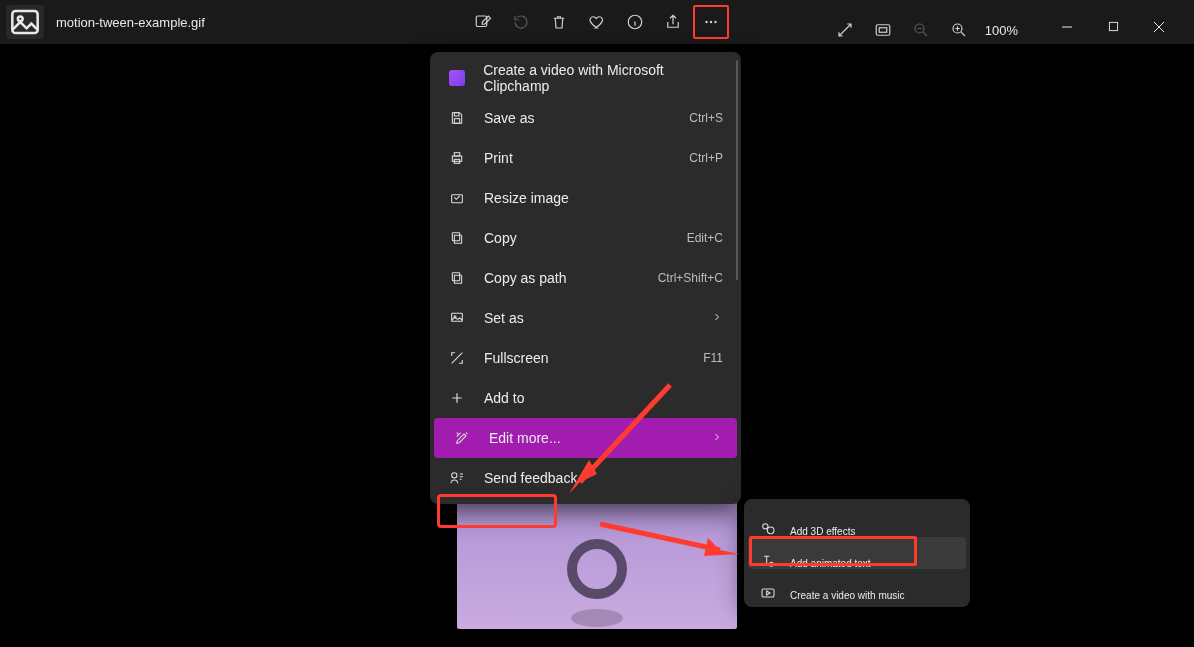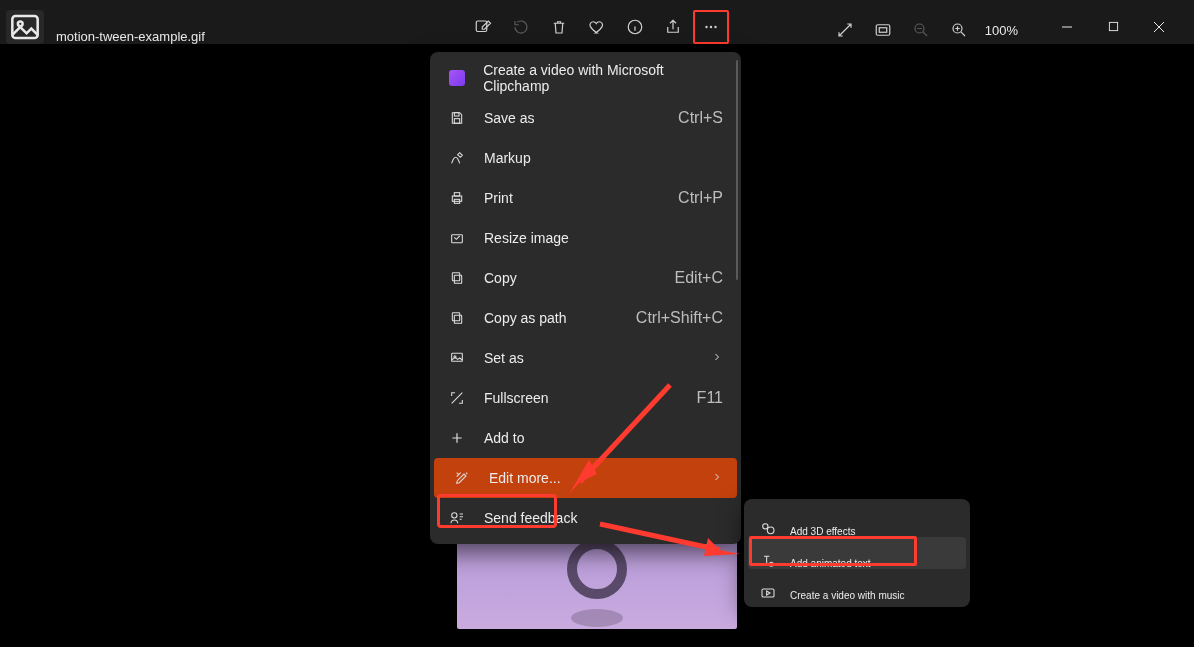--- a/index.html
+++ b/index.html
@@ -1,19 +1,19 @@
 <!DOCTYPE html>
 <html><head>
 <meta charset="utf-8">
 <style>
 * { margin: 0; padding: 0; box-sizing: border-box; font-family: "Segoe UI", sans-serif; }
 body { background: #1a1a1a; width: 1194px; height: 647px; overflow: hidden; position: relative; color: #fff; }
 
 
-.titlebar { height: 44px; display: flex; align-items: flex-end; padding: 0 6px; }
+.titlebar { height: 44px; display: flex; align-items: center; padding: 0 6px; }
 .titlebar .file-icon-box { width: 38px; height: 34px; background: #282828; border-radius: 4px; display: flex; align-items: center; justify-content: center; margin-right: 12px; }
 .titlebar .filename { font-size: 13px; color: #e8e8e8; }
 .titlebar .center-tools { position: absolute; left: 50%; transform: translateX(-50%); display: flex; align-items: center; gap: 2px; }
 .tool-btn { width: 36px; height: 34px; display: flex; align-items: center; justify-content: center; color: #d0d0d0; border-radius: 4px; }
 .tool-btn.disabled { opacity: 0.35; }
 .tool-btn svg { width: 18px; height: 18px; }
 .more-btn { border: 2px solid #ff3b30; border-radius: 2px; }
 
 .titlebar-right { position: absolute; right: 12px; top: 0; display: flex; align-items: center; height: 60px; }
 .zoom-group { display: flex; align-items: center; gap: 2px; margin-right: 20px; }
@@ -24,24 +24,24 @@
 
 .content { position: absolute; top: 44px; left: 0; right: 0; bottom: 0; background: #000; }
 .image-placeholder { position: absolute; top: 295px; left: 50%; transform: translateX(-50%); width: 280px; height: 290px; background: linear-gradient(#8c6fbd, #b396d6 60%, #c9abe0); border-radius: 2px; }
 .image-placeholder .circle { position: absolute; top: 200px; left: 50%; transform: translateX(-50%); width: 60px; height: 60px; border: 10px solid #5a4a6a; border-radius: 50%; }
 .image-placeholder .dot { position: absolute; top: 270px; left: 50%; transform: translateX(-50%); width: 52px; height: 18px; background: rgba(0,0,0,0.18); border-radius: 50%; }
 
 
 .dropdown { position: absolute; top: 52px; left: 430px; width: 311px; background: #2b2b2b; border-radius: 8px; box-shadow: 0 8px 24px rgba(0,0,0,0.6); padding: 6px 4px; }
 .dropdown::after { content: ""; position: absolute; top: 8px; right: 3px; width: 2px; height: 220px; background: #5a5a5a; border-radius: 2px; }
 .menu-item { display: flex; align-items: center; height: 40px; padding: 0 14px; border-radius: 4px; font-size: 14px; color: #ececec; position: relative; }
-.menu-item.hover { background: #c2410c; padding-left: 19px; }
+.menu-item.hover { background: #a21caf; padding-left: 19px; }
 .menu-item .mi-icon { width: 18px; margin-right: 18px; display: flex; align-items: center; justify-content: center; }
 .menu-item .mi-icon svg { width: 16px; height: 16px; }
-.menu-item .mi-shortcut { margin-left: auto; font-size: 16px; color: #bdbdbd; }
+.menu-item .mi-shortcut { margin-left: auto; font-size: 12px; color: #bdbdbd; }
 .menu-item .mi-arrow { margin-left: auto; }
 .clipchamp-icon { width: 16px; height: 16px; background: linear-gradient(135deg,#a855f7,#7c3aed); border-radius: 3px; }
 
 .edit-more-highlight { position: absolute; border: 3px solid #ff3b30; border-radius: 4px; pointer-events: none; }
 
 
 .submenu { position: absolute; top: 499px; left: 744px; width: 226px; background: #2b2b2b; border-radius: 8px; box-shadow: 0 8px 24px rgba(0,0,0,0.6); padding: 6px 4px; }
 .sub-item { display: flex; align-items: flex-end; height: 32px; padding: 0 12px; border-radius: 4px; font-size: 10px; color: #ececec; }
 .sub-item.hover { background: #3a3a3a; }
 .sub-item .si-icon { width: 16px; margin-right: 14px; display: flex; align-items: center; justify-content: center; }
@@ -181,29 +181,20 @@
           <rect x="8" y="4" width="7" height="5"></rect>
           <rect x="8" y="13" width="8" height="7"></rect>
         </svg>
       </div>
     <span>Save as</span>
     <span class="mi-shortcut">Ctrl+S</span>
   </div>
   <div class="menu-item">
     <div class="mi-icon">
         <svg viewBox="0 0 24 24" fill="none" stroke="#ddd" stroke-width="1.6">
-          <path d="M4 20c4-12 8-12 12 0"></path>
-          <path d="M16 4l4 4-3 3-4-4z"></path>
-        </svg>
-      </div>
-    <span>Markup</span>
-  </div>
-  <div class="menu-item">
-    <div class="mi-icon">
-        <svg viewBox="0 0 24 24" fill="none" stroke="#ddd" stroke-width="1.6">
           <rect x="5" y="9" width="14" height="8"></rect>
           <rect x="8" y="4" width="8" height="5"></rect>
           <rect x="8" y="14" width="8" height="6"></rect>
         </svg>
       </div>
     <span>Print</span>
     <span class="mi-shortcut">Ctrl+P</span>
   </div>
   <div class="menu-item">
     <div class="mi-icon">

